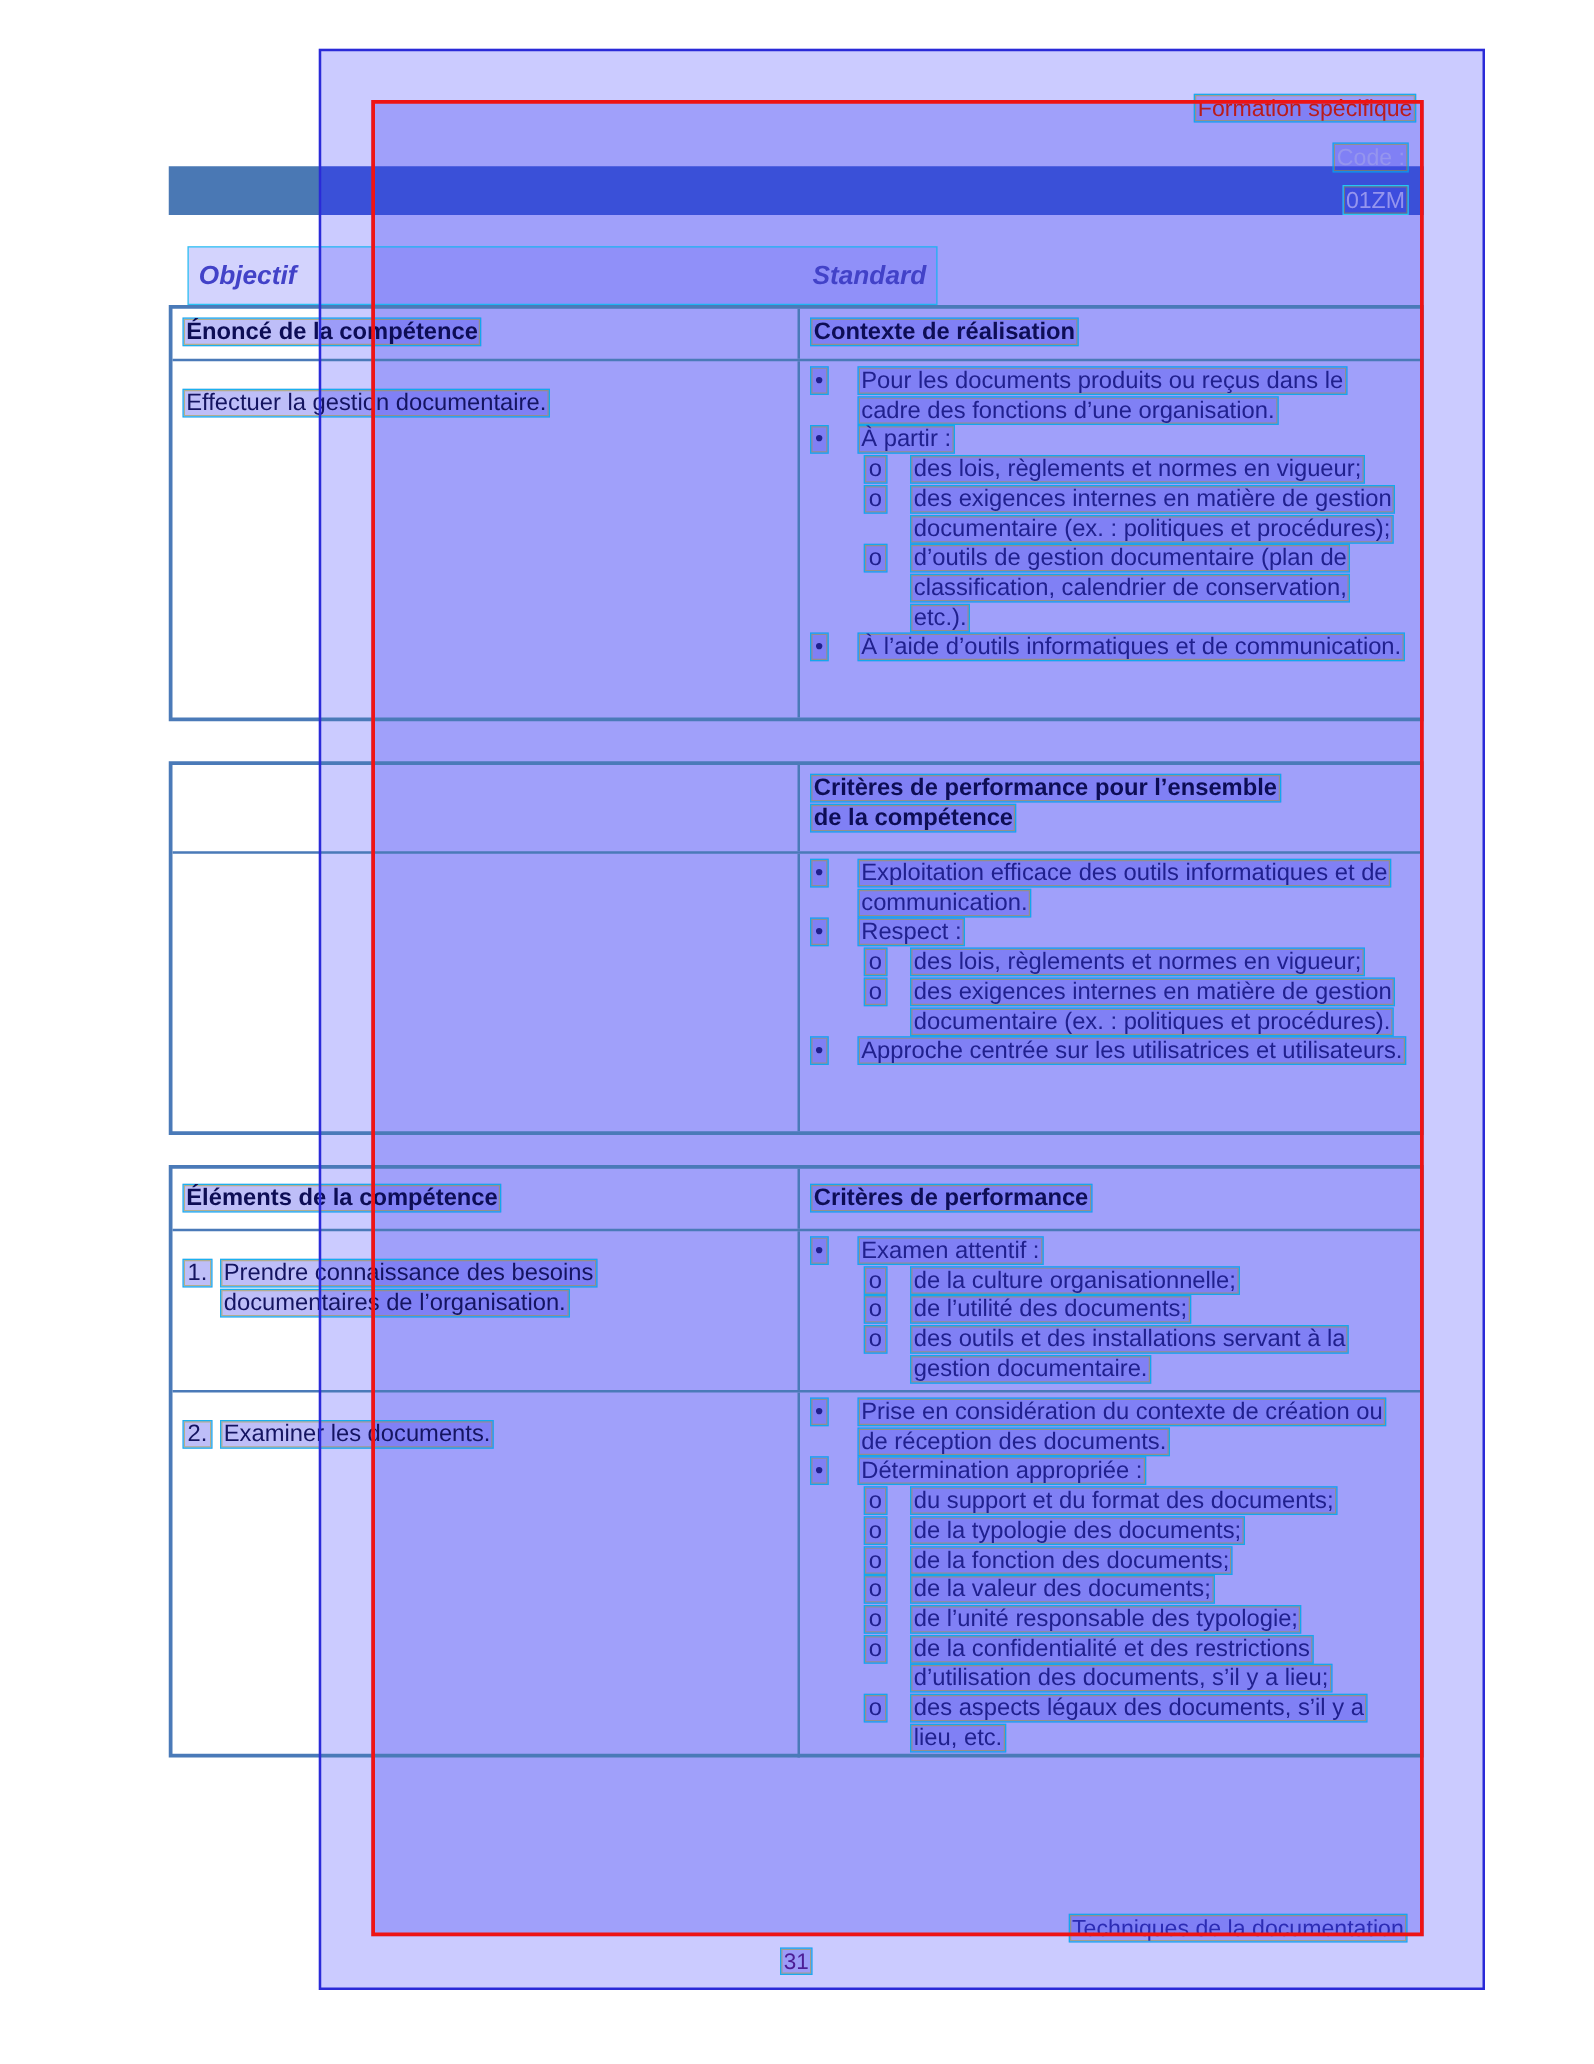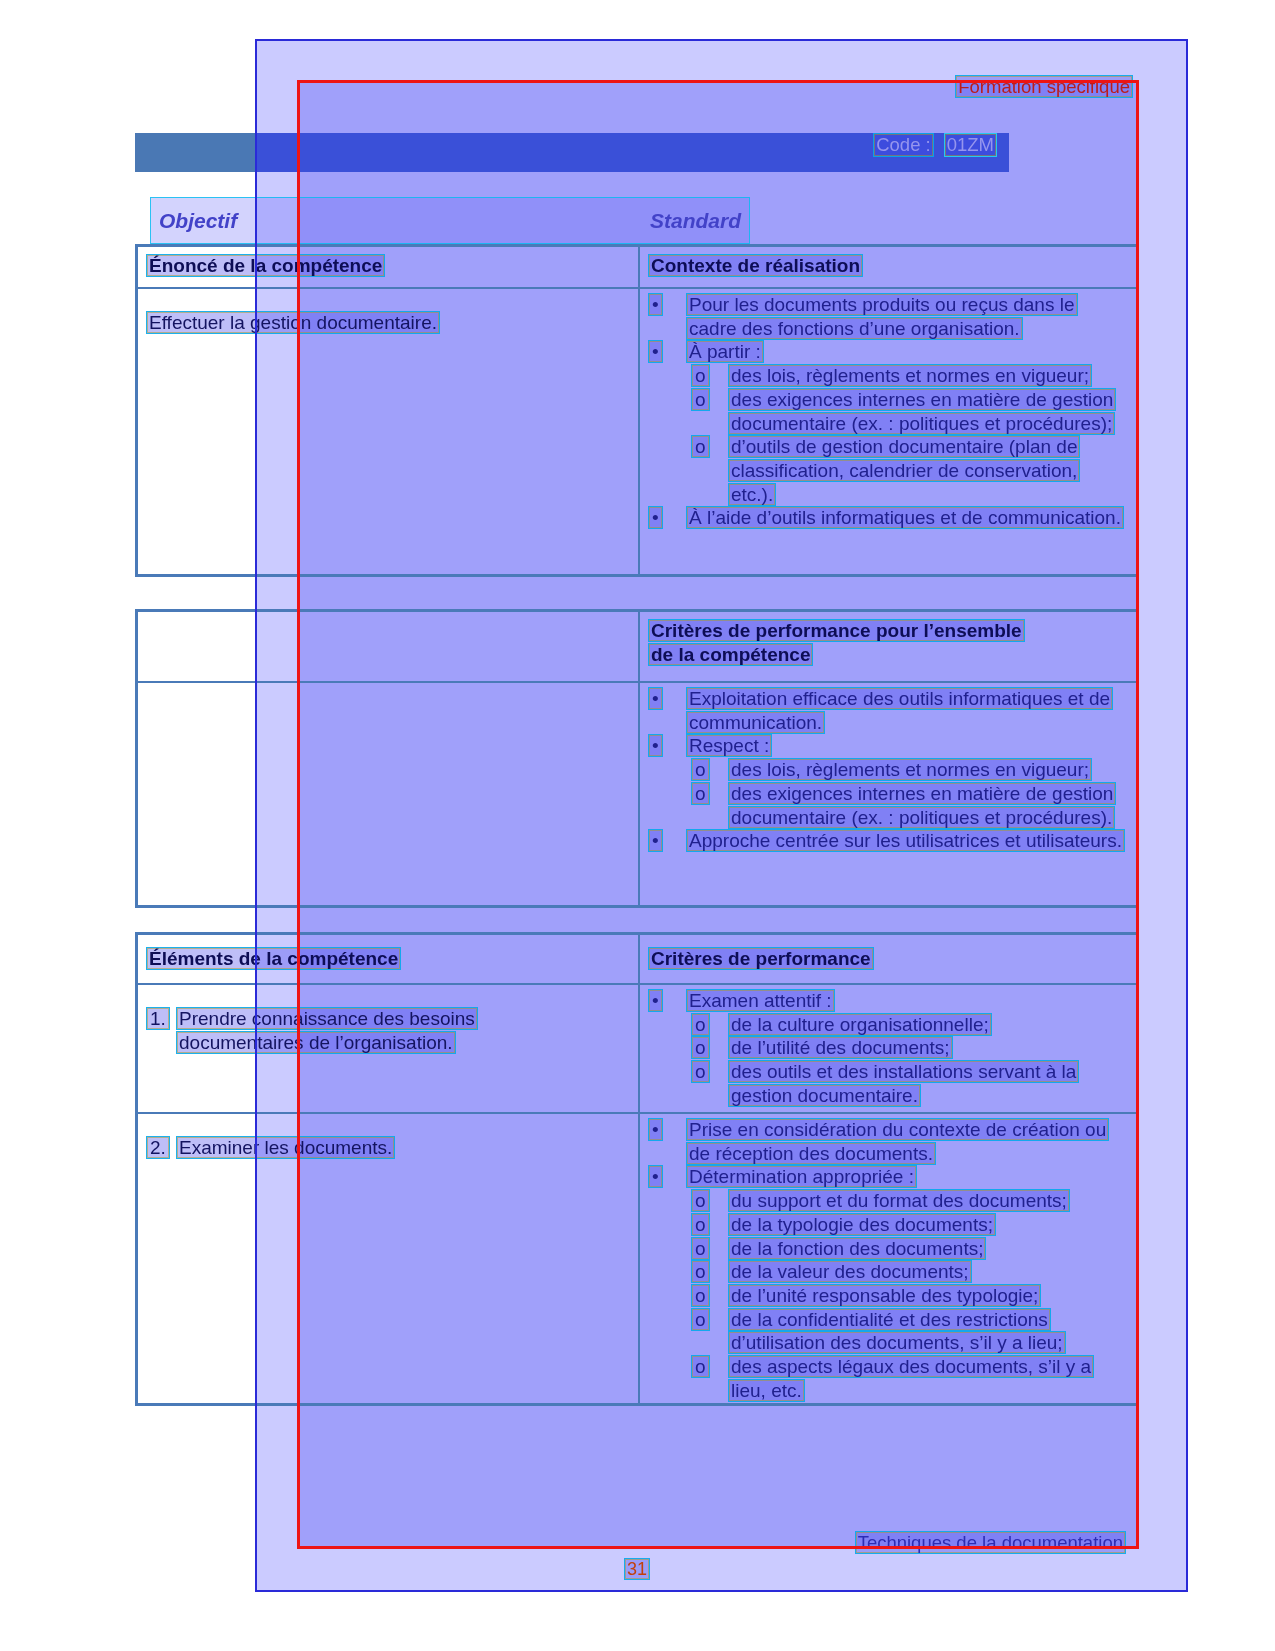--- a/index.html
+++ b/index.html
@@ -20,24 +20,24 @@
     background:rgba(140,140,255,0.45);z-index:1;}
   .red-fill{position:absolute;left:297px;top:80px;width:842px;height:1469px;
     background:rgba(70,70,240,0.32);z-index:2;}
   
   .page-border{position:absolute;left:255px;top:39px;width:933px;height:1553px;
     border:2px solid var(--pageborder);box-sizing:border-box;z-index:9;pointer-events:none;}
   .red-border{position:absolute;left:297px;top:80px;width:842px;height:1469px;
     border:3px solid var(--red);box-sizing:border-box;z-index:10;pointer-events:none;}
 
   
-  .headbar{position:absolute;left:135px;top:133px;width:874px;height:39px;z-index:3;
+  .headbar{position:absolute;left:135px;top:133px;width:1004px;height:39px;z-index:3;
     background:linear-gradient(90deg,#4a78b4 0 120px,#3a50d8 120px);
-    display:flex;align-items:flex-start;justify-content:flex-end;gap:10px;
-    padding-right:12px;box-sizing:border-box;font-size:18.5px;}
+    display:flex;align-items:flex-end;justify-content:flex-end;gap:10px;
+    padding-right:12px;box-sizing:border-box;font-size:18.5px;flex-direction:column;}
   .headbar .hl{color:#9595ee;}
   .code-value{border-color:#25c8f2 !important;}
 
   
   .hl{
     background:rgba(70,70,235,0.35);
     border:1px solid rgba(0,175,235,0.85);
     box-shadow:inset 0 0 0 1px rgba(165,155,35,0.5);
     padding:0 2px;
     -webkit-box-decoration-break:clone;box-decoration-break:clone;
@@ -84,21 +84,21 @@
   .li{display:flex;align-items:flex-start;}
   .li .b-glyph{flex:none;width:38px;}
   .li.lv2{margin-left:43px;}
   .li.lv2 .b-glyph{width:37px;}
   .b-glyph .hl{padding:0 3px;}
   .b-wrap{flex:1;min-width:0;padding-right:2px;}
   .b-text{display:inline;}
 
   .tech{position:absolute;left:290px;top:1532px;width:836px;text-align:right;z-index:4;
     font-size:18.5px;color:#2c2cb4;}
-  .pageno{position:absolute;left:624px;top:1559px;z-index:4;font-size:18px;color:#c2410c;}
+  .pageno{position:absolute;left:624px;top:1559px;z-index:4;font-size:18px;color:#4c1d95;}
 </style>
 </head>
 <body>
 
 <div class="canvas">
 
   <div class="page-fill"></div>
   <div class="red-fill"></div>
 
   <div class="formation">

